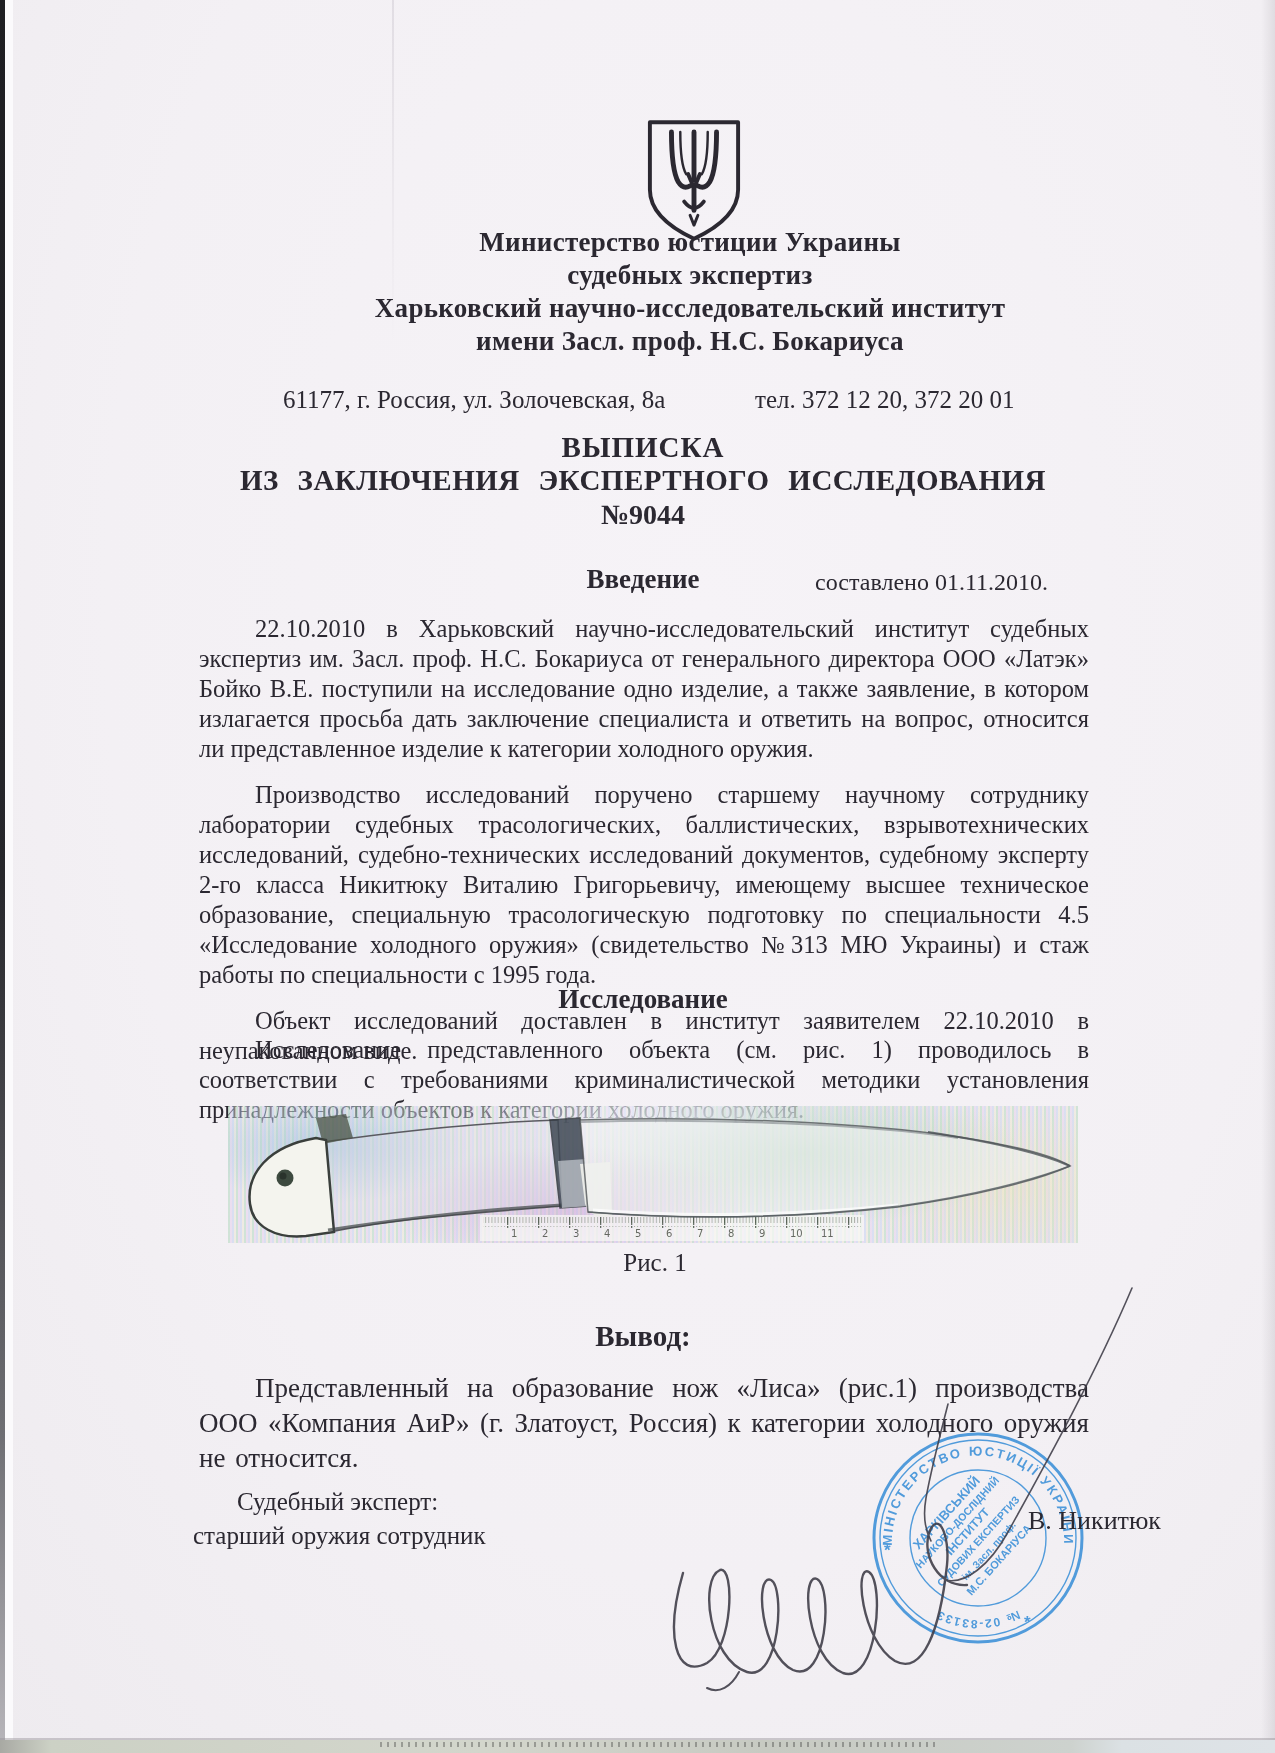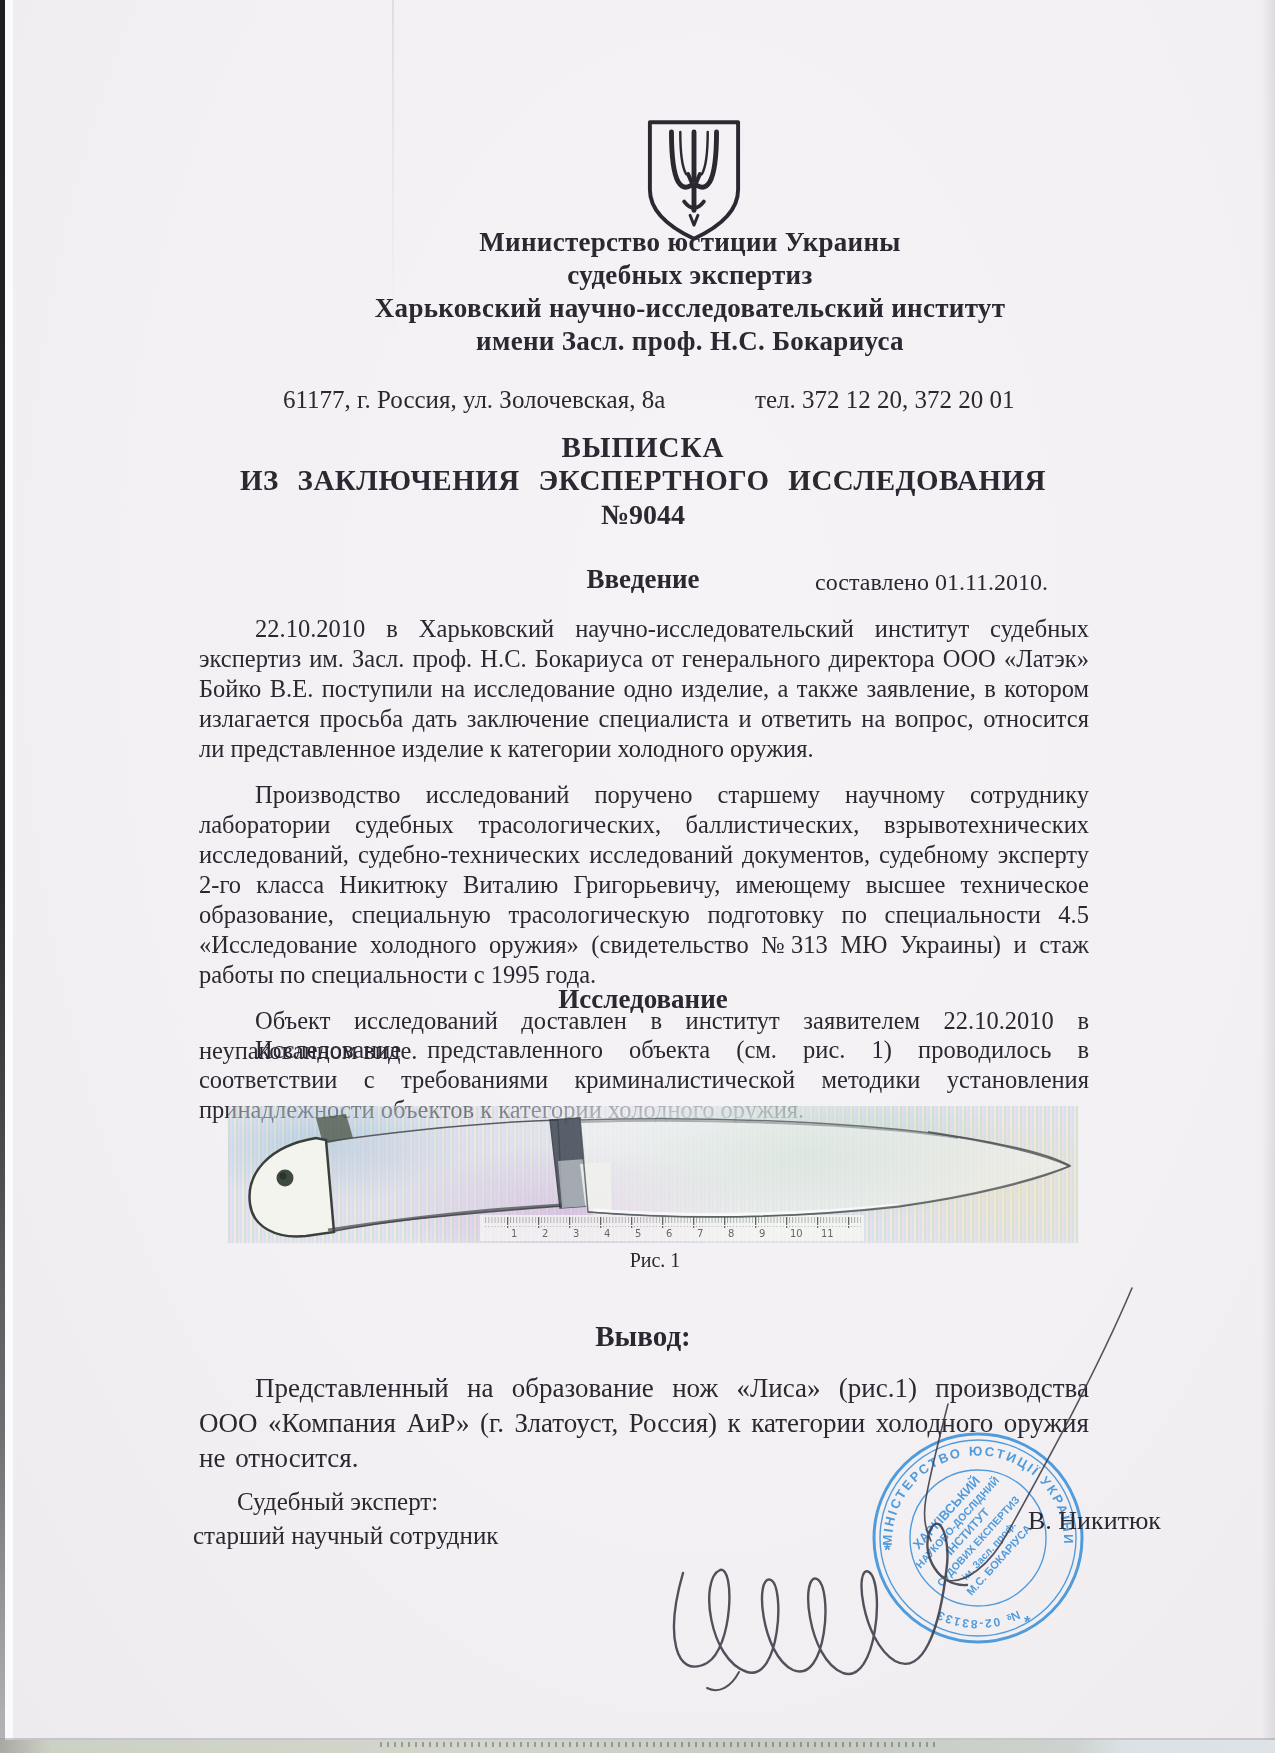--- a/index.html
+++ b/index.html
@@ -61,21 +61,21 @@
       radial-gradient(ellipse 260px 90px at 40% 75%, rgba(205,165,215,.5), rgba(205,165,215,0) 70%),
       radial-gradient(ellipse 300px 100px at 68% 35%, rgba(165,205,175,.5), rgba(165,205,175,0) 72%),
       radial-gradient(ellipse 220px 120px at 92% 60%, rgba(235,225,185,.45), rgba(235,225,185,0) 70%),
       radial-gradient(ellipse 300px 70px at 55% 15%, rgba(240,240,250,.8), rgba(240,240,250,0) 75%),
       repeating-linear-gradient(90deg,
         rgba(173,214,186,.50) 0 2px, rgba(226,204,236,.50) 2px 4px,
         rgba(188,202,238,.45) 4px 6px, rgba(233,228,206,.45) 6px 8px);
   }
   .figure svg{position:absolute;inset:0;}
   .ruler-num{font-family:"DejaVu Sans",sans-serif;font-size:10px;fill:#4d5148;opacity:.85;}
-  .fig-caption{position:absolute;left:355px;top:1249px;width:600px;text-align:center;font-size:20px;}
+  .fig-caption{position:absolute;left:355px;top:1249px;width:600px;text-align:center;font-size:25px;}
 
   
   .sig-role{position:absolute;left:193px;top:1485px;font-size:25px;line-height:34px;}
   .sig-role .r1{margin-left:44px;}
   .sig-name{position:absolute;left:1028px;top:1506px;font-size:26px;z-index:6;}
 
   .stamp{position:absolute;left:868px;top:1428px;width:220px;height:220px;z-index:5;opacity:.88;}
   .stamp text, .stamp textPath{font-family:"Liberation Sans","DejaVu Sans",sans-serif;fill:#3b90d8;}
   .ring-text{font-size:13px;font-weight:bold;letter-spacing:2.2px;}
   .ring-num{font-size:12px;font-weight:bold;letter-spacing:1.5px;}
@@ -199,21 +199,21 @@
   </div>
   <div class="fig-caption">Рис. 1</div>
 
   <div class="sec-heading h-conclusion">Вывод:</div>
   <div class="col col-conclusion">
     <p>Представленный на образование нож «Лиса» (рис.1) производства ООО «Компания АиР» (г. Златоуст, Россия) к категории холодного оружия не относится.</p>
   </div>
 
   <div class="sig-role">
     <div class="r1">Судебный эксперт:</div>
-    <div>старший научный сотрудник</div>
+    <div>старший оружия сотрудник</div>
   </div>
   <div class="sig-name">В. Никитюк</div>
 
   <div class="stamp">
     <svg viewBox="0 0 220 220" width="220" height="220">
       <defs>
         <path id="arcTop" d="M26 132 A86 86 0 1 1 194 132" fill="none"></path>
         <path id="arcBottom" d="M180 156 A86 86 0 0 1 40 156" fill="none"></path>
       </defs>
       <circle cx="110" cy="110" r="104" fill="none" stroke="#3b90d8" stroke-width="3"></circle>

